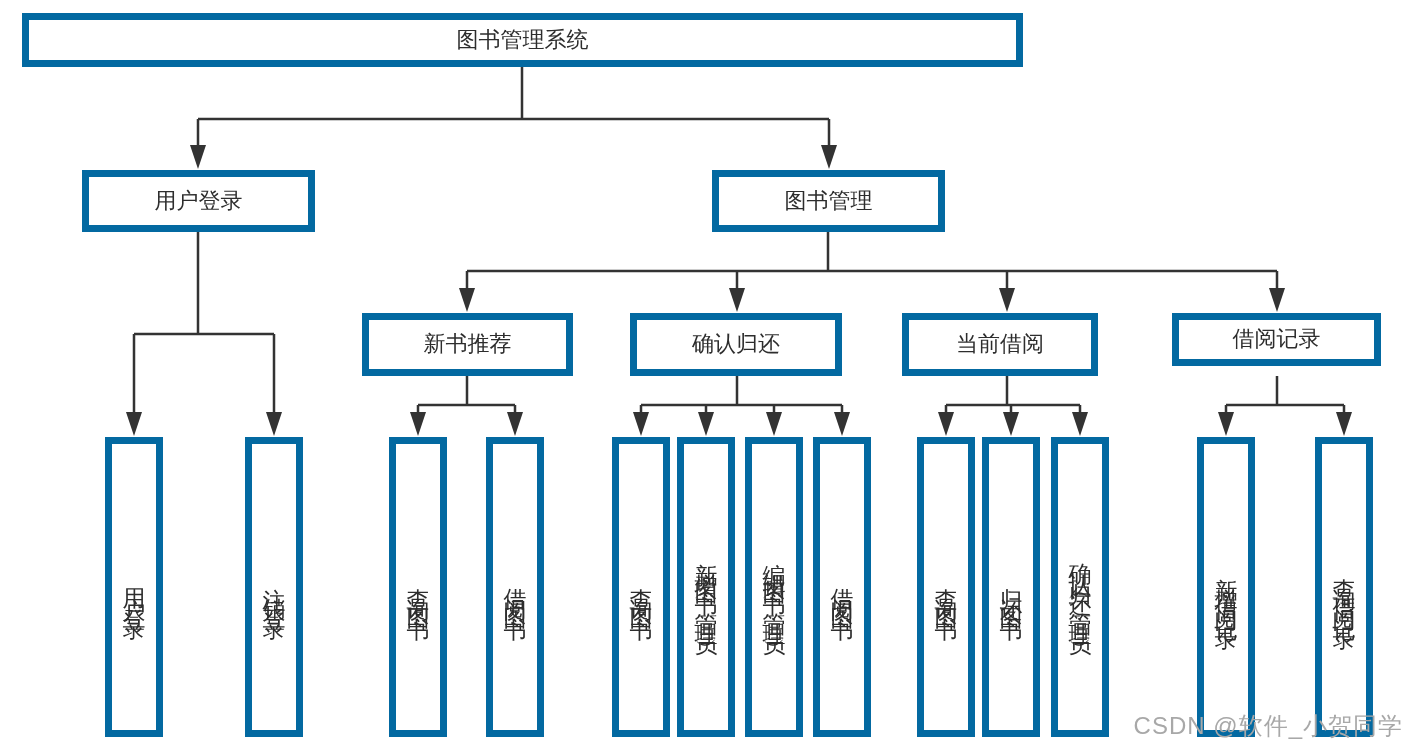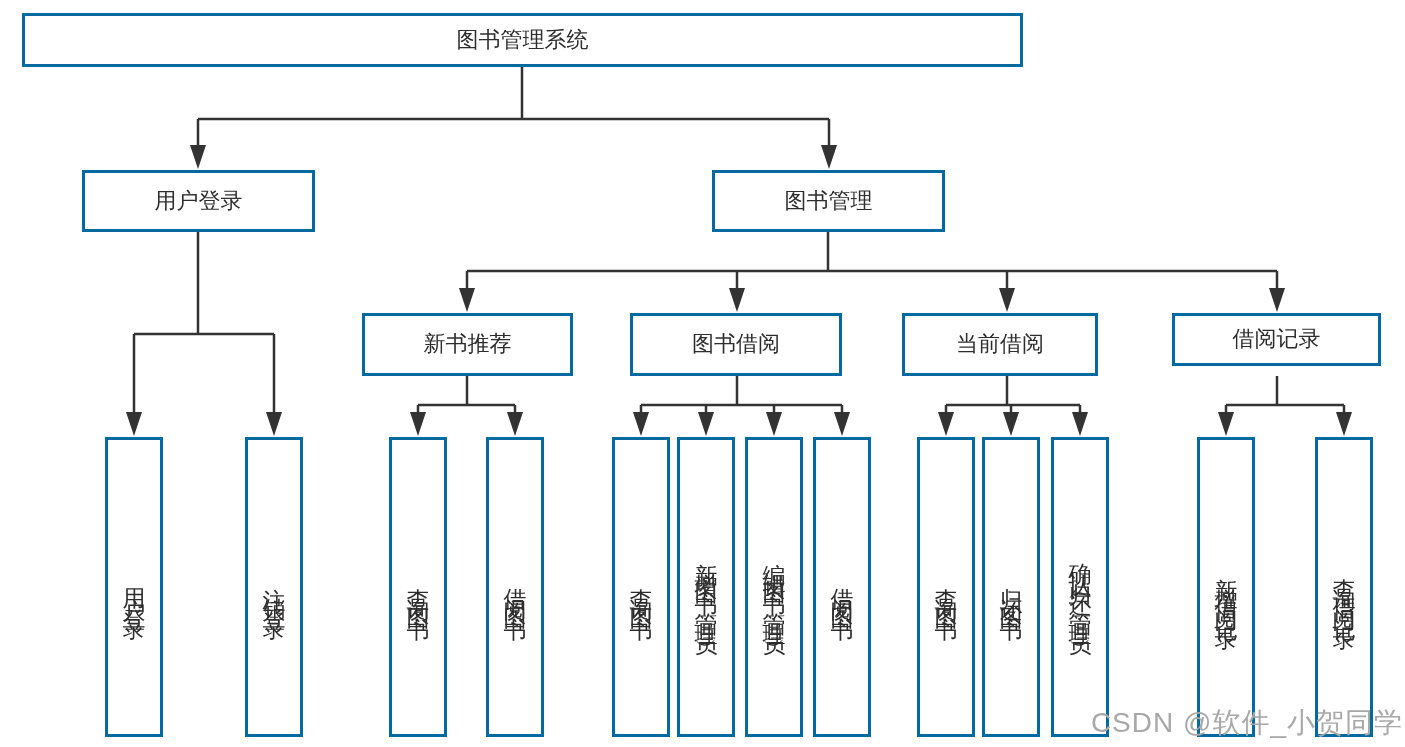--- a/index.html
+++ b/index.html
@@ -19,21 +19,21 @@
     position: absolute;
     left: 0;
     top: 0;
     width: 1405px;
     height: 747px;
     pointer-events: none;
   }
   .node {
     position: absolute;
     box-sizing: border-box;
-    border: 3px solid #0369a1;
+    border: 7px solid #0369a1;
     background: #ffffff;
     color: #2d2d2d;
     display: flex;
     align-items: center;
     justify-content: center;
     font-size: 22px;
     line-height: 1.2;
     text-align: center;
   }
   .node.vertical {
@@ -41,21 +41,21 @@
     text-orientation: mixed;
     font-size: 23px;
     letter-spacing: 10px;
     line-height: 1;
     padding-top: 6px;
   }
   .watermark {
     position: absolute;
     right: 2px;
     bottom: 5px;
-    font-size: 28px;
+    font-size: 24px;
     color: #a8a8a8;
     letter-spacing: 1px;
     white-space: nowrap;
   }
 </style>
 </head>
 <body>
 
 <div class="stage">
 
@@ -98,21 +98,21 @@
       <polygon points="1336,412 1352,412 1344,436"></polygon>
     </g>
   </svg>
 
   <div class="node" style="left:22px; top:13px; width:1001px; height:54px;">图书管理系统</div>
 
   <div class="node" style="left:82px; top:170px; width:233px; height:62px;">用户登录</div>
   <div class="node" style="left:712px; top:170px; width:233px; height:62px;">图书管理</div>
 
   <div class="node" style="left:362px; top:313px; width:211px; height:63px;">新书推荐</div>
-  <div class="node" style="left:630px; top:313px; width:212px; height:63px;">图书借阅</div>
+  <div class="node" style="left:630px; top:313px; width:212px; height:63px;">确认归还</div>
   <div class="node" style="left:902px; top:313px; width:196px; height:63px;">当前借阅</div>
   <div class="node" style="left:1172px; top:313px; width:209px; height:53px;">借阅记录</div>
 
   <div class="node vertical" style="left:105px; top:437px; width:58px; height:300px;">用户登录</div>
   <div class="node vertical" style="left:245px; top:437px; width:58px; height:300px;">注销登录</div>
 
   <div class="node vertical" style="left:389px; top:437px; width:58px; height:300px;">查询图书</div>
   <div class="node vertical" style="left:486px; top:437px; width:58px; height:300px;">借阅图书</div>
 
   <div class="node vertical" style="left:612px; top:437px; width:58px; height:300px;">查询图书</div>

